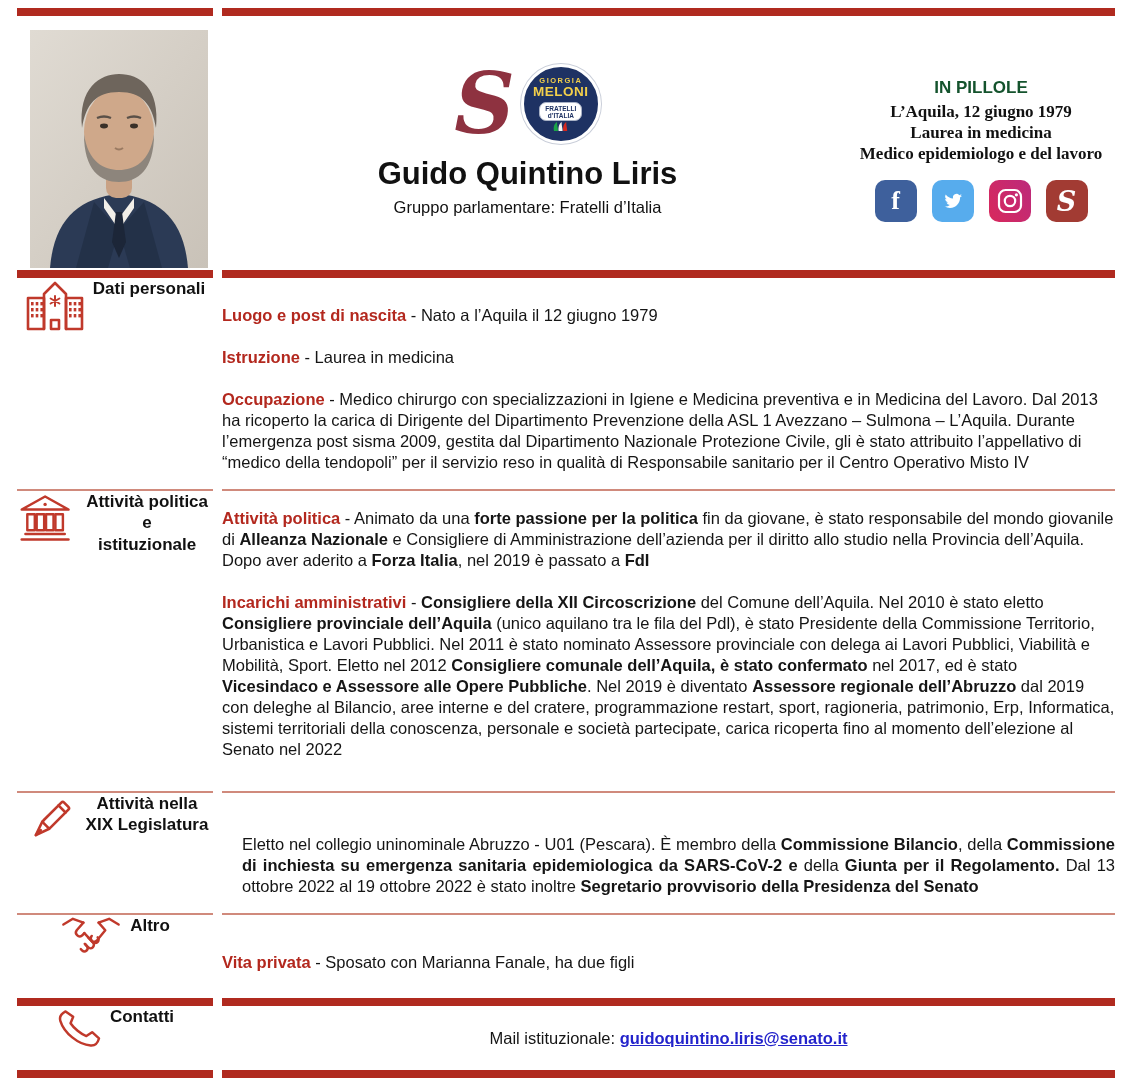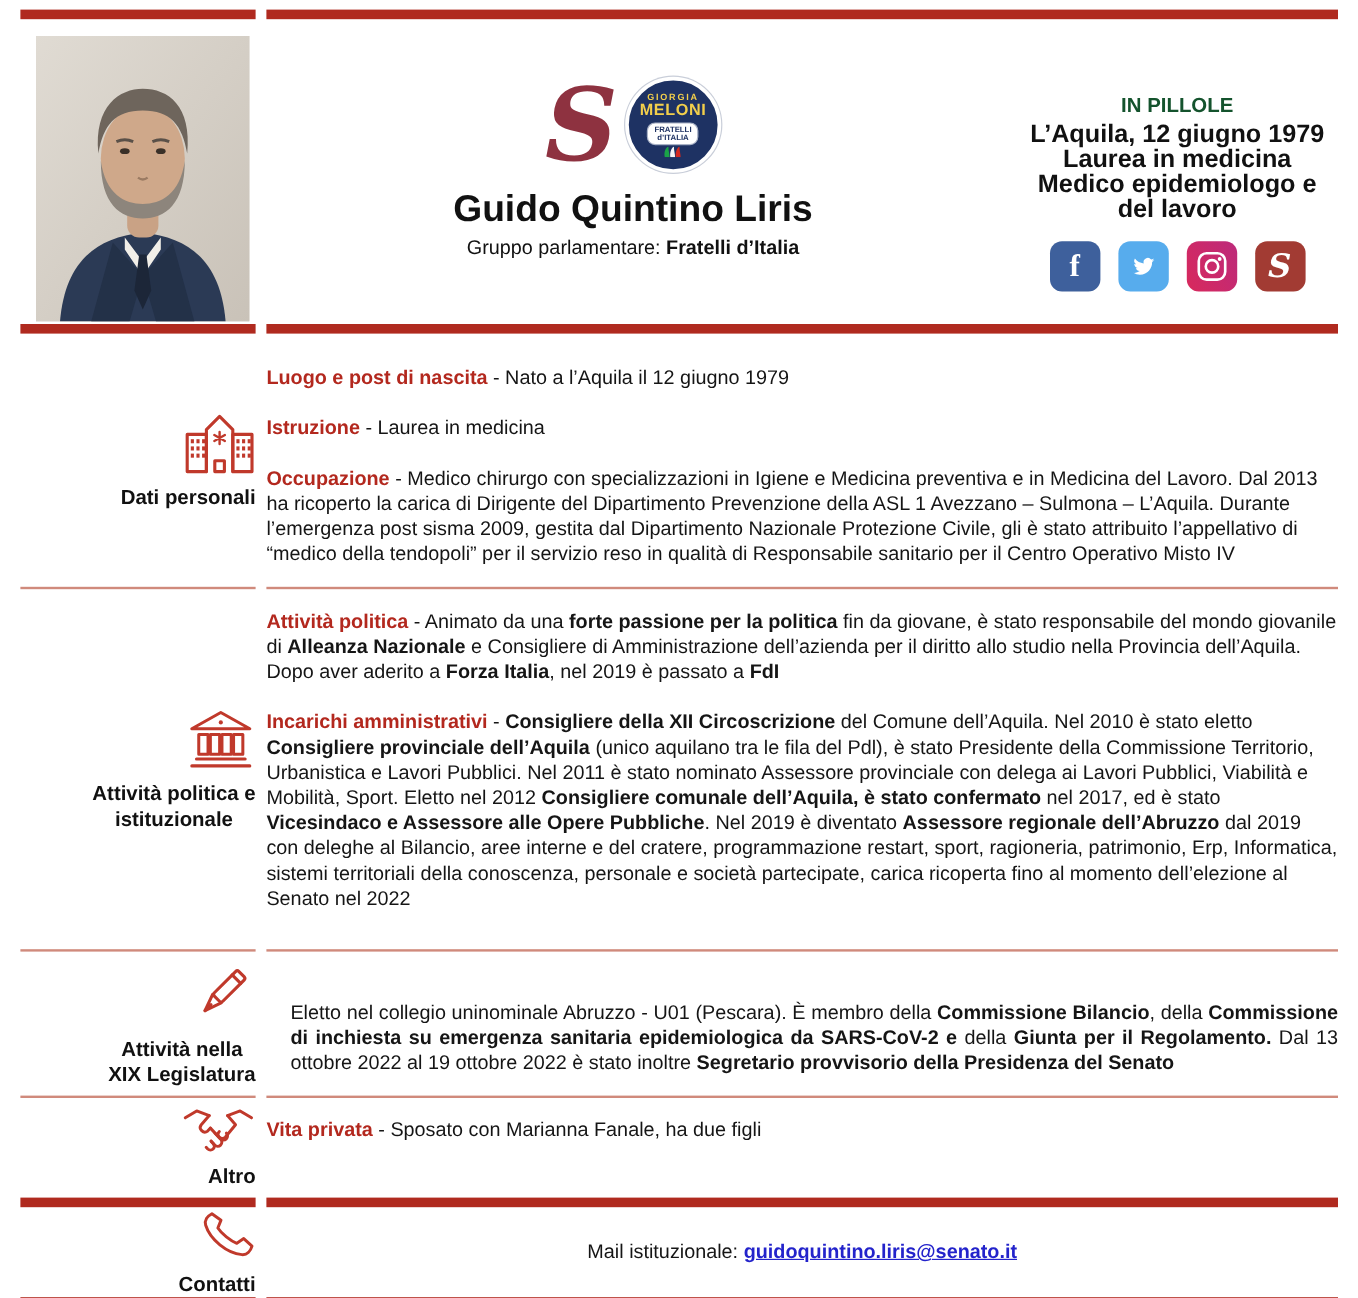--- a/index.html
+++ b/index.html
@@ -18,54 +18,54 @@
   .logo-row{display:flex;align-items:center;gap:6px;height:92px;}
   .senato-s{font-family:"DejaVu Serif",serif;font-style:italic;font-weight:bold;font-size:84px;line-height:88px;color:#8e3240;}
   .fdi-badge{width:74px;height:74px;border-radius:50%;background:#1e3263;border:3px solid #fff;box-shadow:0 0 0 1px #c9ced9;display:flex;flex-direction:column;align-items:center;justify-content:center;line-height:1;}
   .fdi-giorgia{color:#f2cf4b;font-size:7.5px;font-weight:bold;letter-spacing:1.5px;}
   .fdi-meloni{color:#f2cf4b;font-size:13.5px;font-weight:bold;letter-spacing:.5px;margin-top:1px;}
   .fdi-pill{background:#fff;border:1px solid #a9b2c6;border-radius:7px;padding:2px 5px 1px;margin-top:3px;text-align:center;}
   .fdi-pill div{color:#1e3263;font-size:6.5px;font-weight:bold;line-height:1.15;}
   .fdi-flame{margin-top:1px;height:9px;}
   .person-name{font-size:31px;font-weight:bold;color:#111;margin-top:6px;}
   .group-line{font-size:16.5px;margin-top:6px;}
-  .group-line .b{font-weight:bold;}
+  .group-line .b{font-weight:normal;}
   .header-right{width:268px;flex:none;text-align:center;padding-top:48px;}
   .pillole-title{color:#14532d;font-weight:bold;font-size:17px;margin-bottom:3px;}
-  .pillole-lines{font-size:21px;line-height:21px;font-weight:bold;font-weight:normal;}
+  .pillole-lines{font-size:17px;line-height:21px;font-weight:bold;font-weight:normal;font-family:Liberation Serif, serif;}
   .pillole-lines div{font-weight:bold;font-weight:600;}
   .pillole-lines .pl{font-weight:bold;}
   .social-row{display:flex;justify-content:center;gap:15px;margin-top:16px;}
   .s-icon{width:42px;height:42px;border-radius:10px;display:flex;align-items:center;justify-content:center;cursor:pointer;}
   .s-fb{background:#3e609c;}
   .s-tw{background:#57aced;}
   .s-ig{background:linear-gradient(60deg,#d8295c,#bc2a7b);}
   .s-se{background:#a23b33;}
   .s-fb span{color:#fff;font-family:"Liberation Serif",serif;font-weight:bold;font-size:26px;line-height:1;}
   .s-se span{color:#fff;font-family:"DejaVu Serif",serif;font-style:italic;font-weight:bold;font-size:27px;line-height:1;}
   
   .row{display:flex;box-sizing:border-box;}
-  .icon-col{width:196px;flex:none;display:flex;flex-direction:column;align-items:flex-end;justify-content:center;gap:8px;}
+  .icon-col{width:196px;flex:none;display:flex;align-items:flex-start;justify-content:center;gap:8px;}
   .col-gap{width:9px;flex:none;}
   .text-col{flex:1;box-sizing:border-box;}
   .icon-label{font-weight:bold;font-size:17px;text-align:center;line-height:1.25;white-space:pre-line;color:#111;}
   .para{font-size:16.5px;line-height:21px;color:#151515;}
   .para + .para{margin-top:21px;}
   .para .b{font-weight:bold;}
   .para .red{color:#b3281e;font-weight:bold;}
   .mail-link{color:#2323cb;text-decoration:underline;font-weight:bold;}
   .row1{min-height:202px;}
   .row1 .text-col{padding-top:10px;}
   .row2{min-height:300px;}
   .row2 .text-col{}
   .row3{min-height:117px;}
   .row3 .text-col{padding-top:24px;margin-left:20px;}
   .row3 .para{text-align:justify;}
   .row4{min-height:83px;}
-  .row4 .text-col{display:flex;}
+  .row4 .text-col{display:flex;align-items:center;margin-top:12px;}
   .row5{min-height:64px;}
   .row5 .text-col{display:flex;align-items:center;justify-content:center;text-align:center;}
   .row5 .para .b{font-weight:normal;}
   svg .stroke{fill:none;stroke:#c0392b;stroke-width:2.6;stroke-linejoin:round;stroke-linecap:round;}
 </style>
 </head>
 <body>
 
 <div class="page">
 

